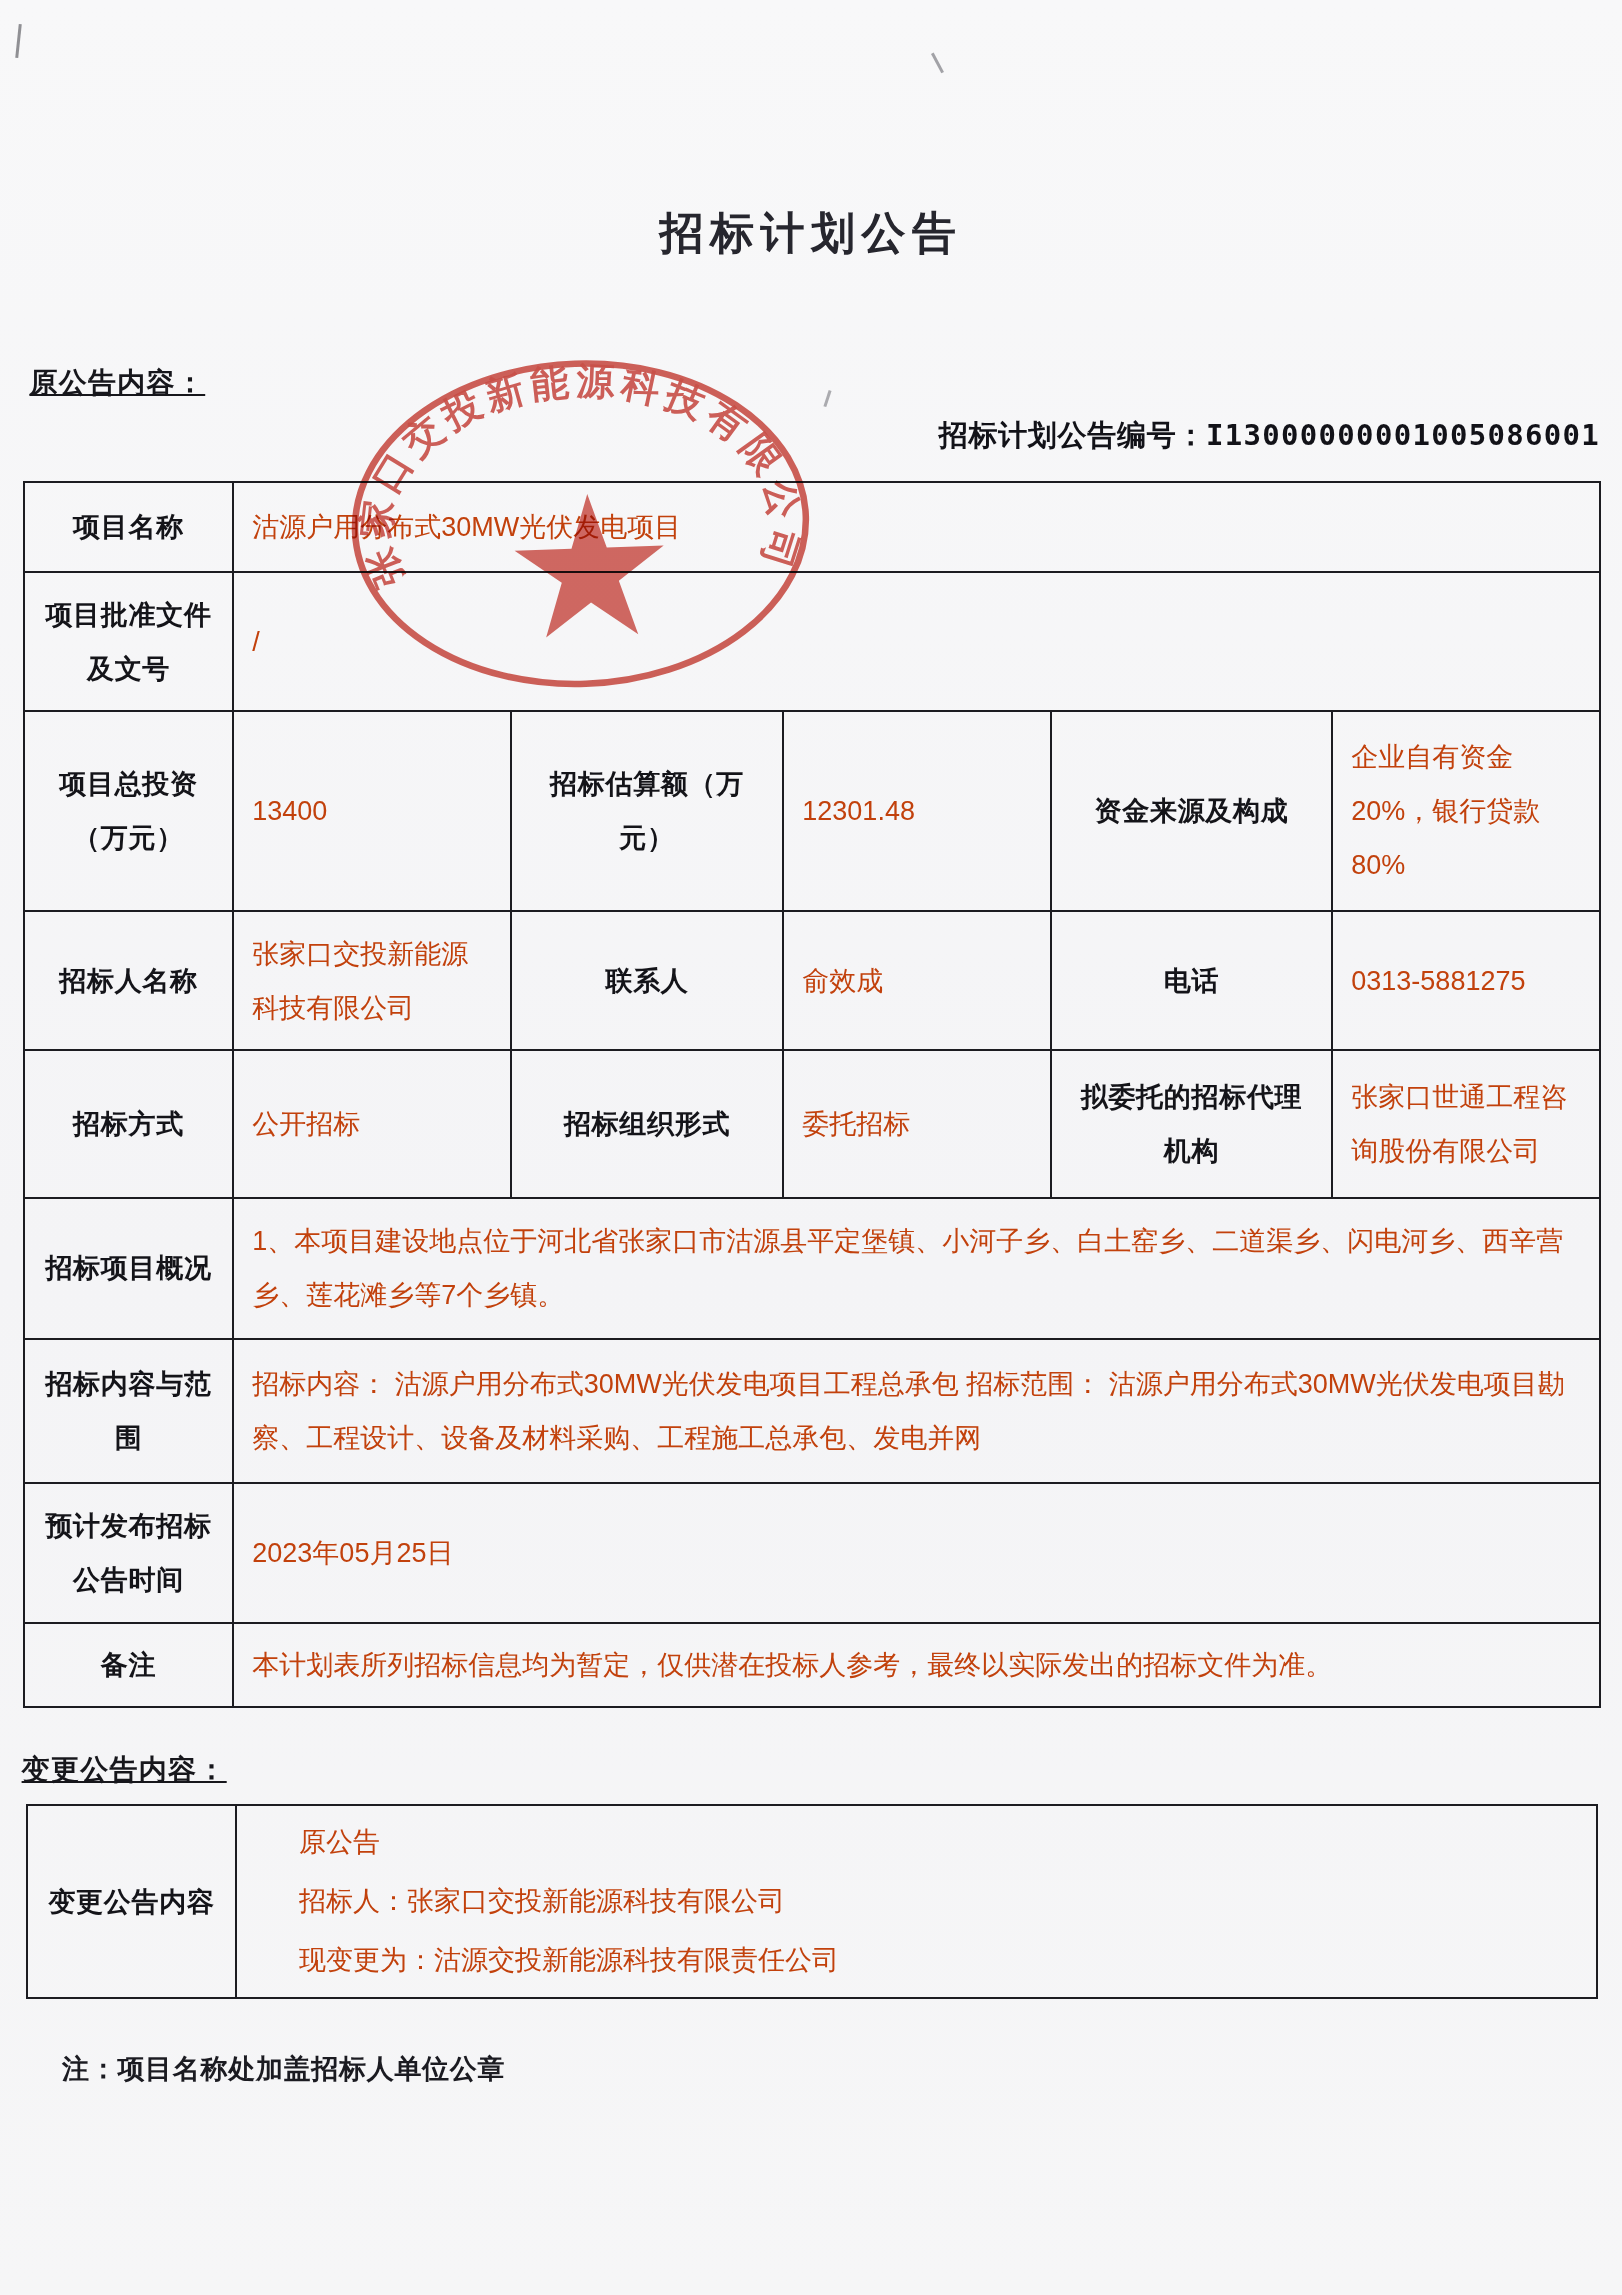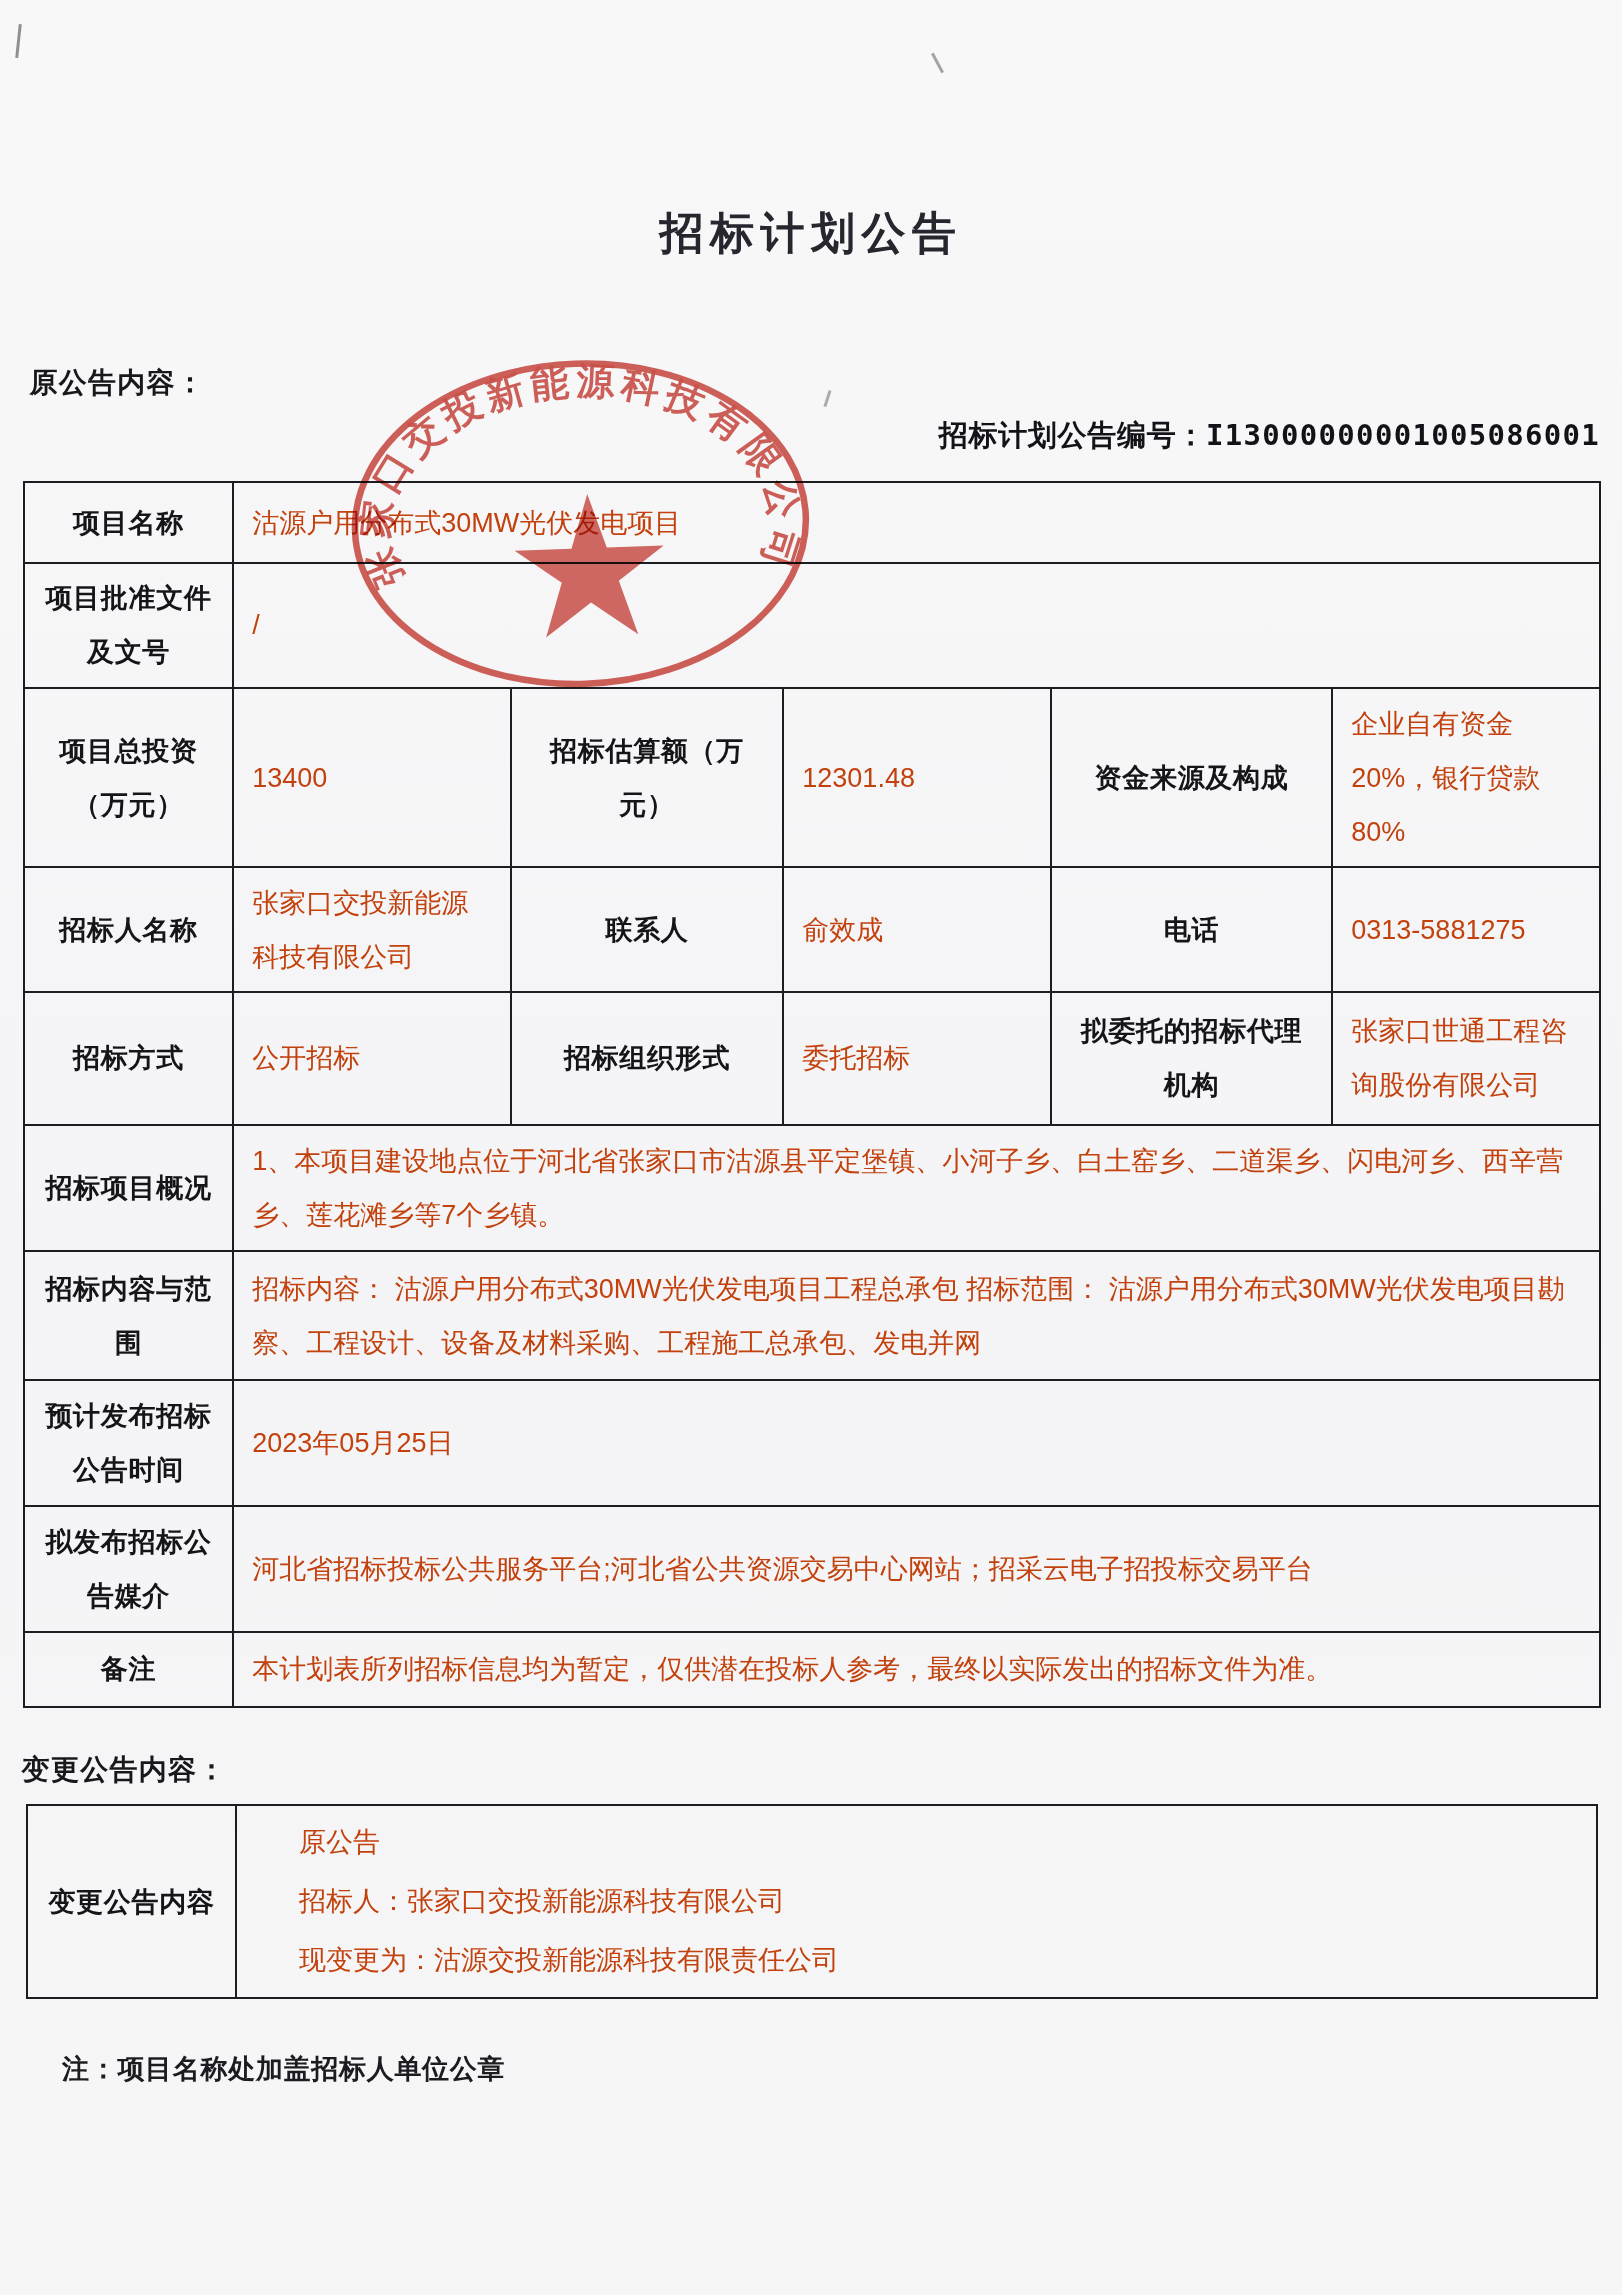--- a/index.html
+++ b/index.html
@@ -8,21 +8,21 @@
     background:#f6f6f7;
     font-family:"Liberation Sans","DejaVu Sans",sans-serif;
     color:#1e1e24;
   }
   .page-sheet{position:absolute;inset:0;background:linear-gradient(180deg,#f8f8f9 0%,#f4f4f6 55%,#f6f6f7 100%);}
   .doc-title{
     position:absolute;left:0;right:0;top:204px;text-align:center;
     font-size:44px;font-weight:600;letter-spacing:6.5px;color:#26262e;
   }
   .section-label{
-    position:absolute;font-size:28px;font-weight:700;color:#17171c;letter-spacing:1.3px;
+    position:absolute;font-size:28px;font-weight:700;color:#17171c;letter-spacing:1.3px;text-decoration:underline;
   }
   .orig-label{left:29.4px;top:364px;}
   .change-label{left:21.6px;top:1751px;}
   .plan-no{
     position:absolute;right:22px;top:416px;font-size:29px;font-weight:700;color:#121218;
     letter-spacing:0.7px;white-space:nowrap;
   }
   .plan-no .num{font-family:"DejaVu Sans Mono","Liberation Mono",monospace;font-weight:700;letter-spacing:1.3px;}
   table.doc{
     position:absolute;border-collapse:collapse;table-layout:fixed;
@@ -124,24 +124,20 @@
     <td class="val" colspan="5">1、本项目建设地点位于河北省张家口市沽源县平定堡镇、小河子乡、白土窑乡、二道渠乡、闪电河乡、西辛营乡、莲花滩乡等7个乡镇。</td>
   </tr>
   <tr style="height:128px">
     <td class="lbl">招标内容与范围</td>
     <td class="val" colspan="5">招标内容： 沽源户用分布式30MW光伏发电项目工程总承包 招标范围： 沽源户用分布式30MW光伏发电项目勘察、工程设计、设备及材料采购、工程施工总承包、发电并网</td>
   </tr>
   <tr style="height:124px">
     <td class="lbl">预计发布招标公告时间</td>
     <td class="val" colspan="5">2023年05月25日</td>
   </tr>
-  <tr style="height:124px">
-    <td class="lbl">拟发布招标公告媒介</td>
-    <td class="val" colspan="5">河北省招标投标公共服务平台;河北省公共资源交易中心网站；招采云电子招投标交易平台</td>
-  </tr>
   <tr style="height:74px">
     <td class="lbl">备注</td>
     <td class="val" colspan="5">本计划表所列招标信息均为暂定，仅供潜在投标人参考，最终以实际发出的招标文件为准。</td>
   </tr>
 </tbody>
   </table>
 
 <div class="section-label change-label">变更公告内容：</div>
 
 <table class="doc change">

